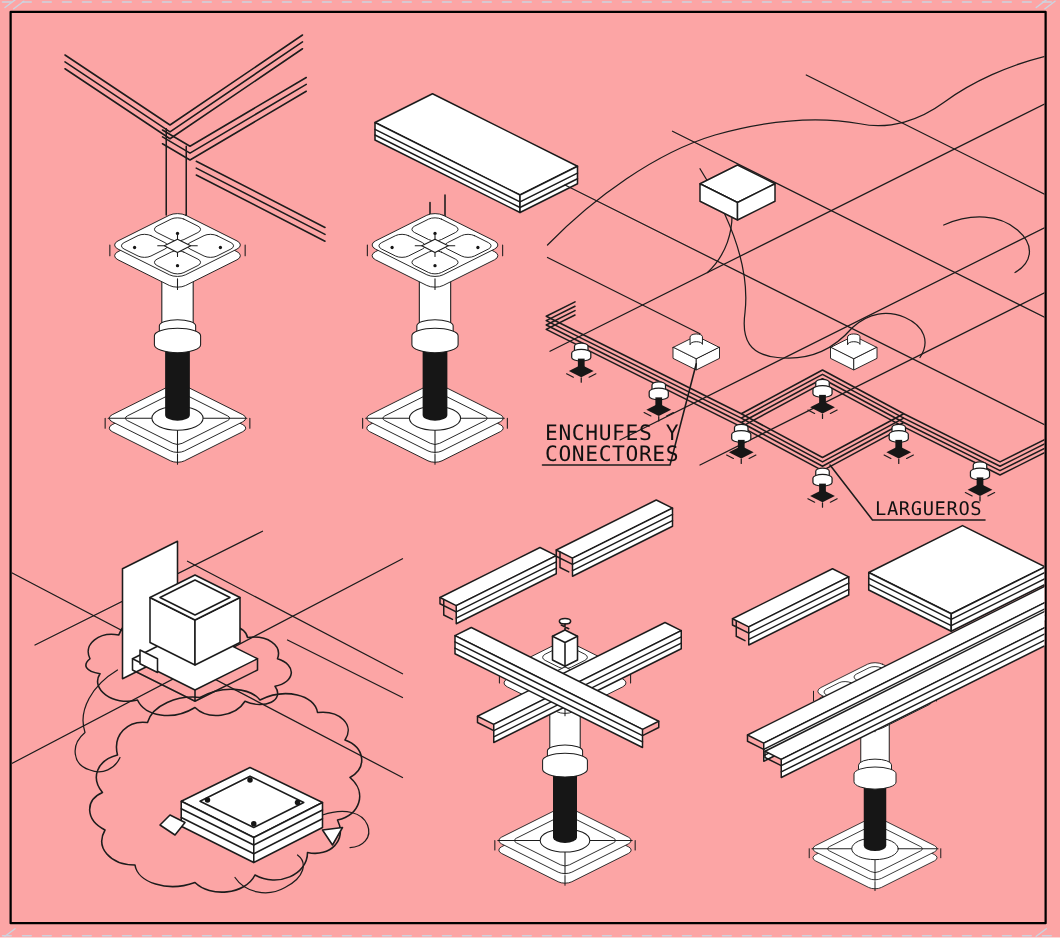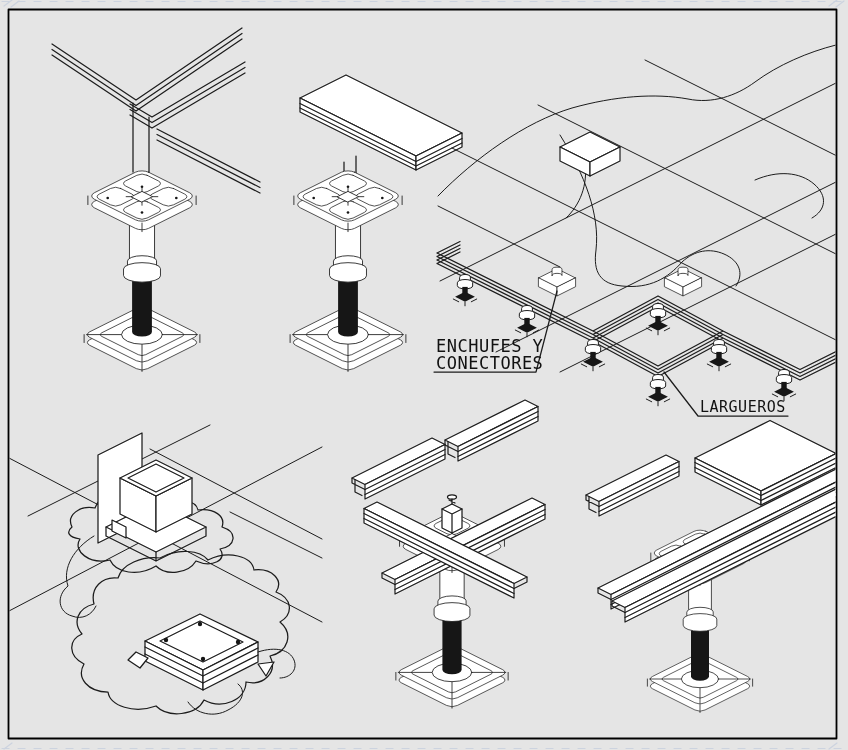--- a/index.html
+++ b/index.html
@@ -1,16 +1,16 @@
 <!DOCTYPE html>
 <html><head>
 <meta charset="utf-8">
 <style>
   html,body{margin:0;padding:0;background:#ffffff;}
-  .stage{position:relative;width:848px;height:750px;background:#e5e5e5;overflow:hidden;
+  .stage{position:relative;width:848px;height:750px;background:#fca5a5;overflow:hidden;
          font-family:"DejaVu Sans Mono","Liberation Mono",monospace;}
   svg{display:block;}
   .ln{stroke:#1c1c1c;fill:none;}
   .wf{stroke:#1c1c1c;fill:#ffffff;}
   .thin{stroke:#1c1c1c;fill:none;stroke-width:1;}
   .dot{fill:#161616;stroke:none;}
   .blk{fill:#161616;stroke:none;}
   .cad{font-family:"DejaVu Sans Mono","Liberation Mono",monospace;font-size:17px;letter-spacing:0.5px;fill:#111111;}
   .cadS{font-family:"DejaVu Sans Mono","Liberation Mono",monospace;font-size:15px;letter-spacing:0.5px;fill:#111111;}
   .edge{stroke:#ccd3df;stroke-width:1.2;fill:none;}

